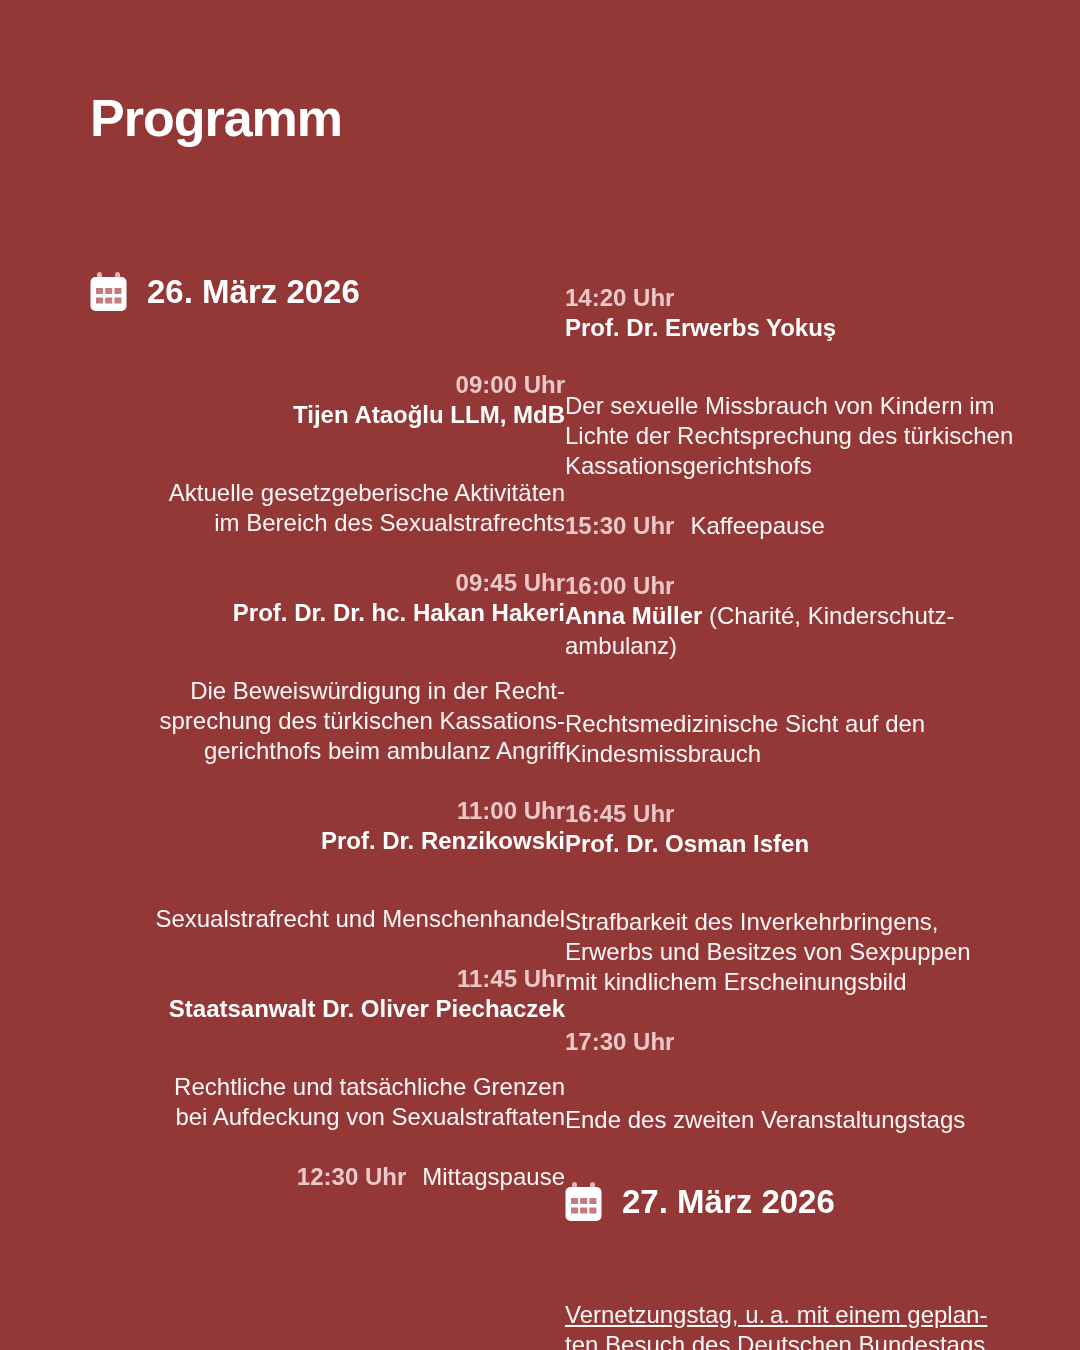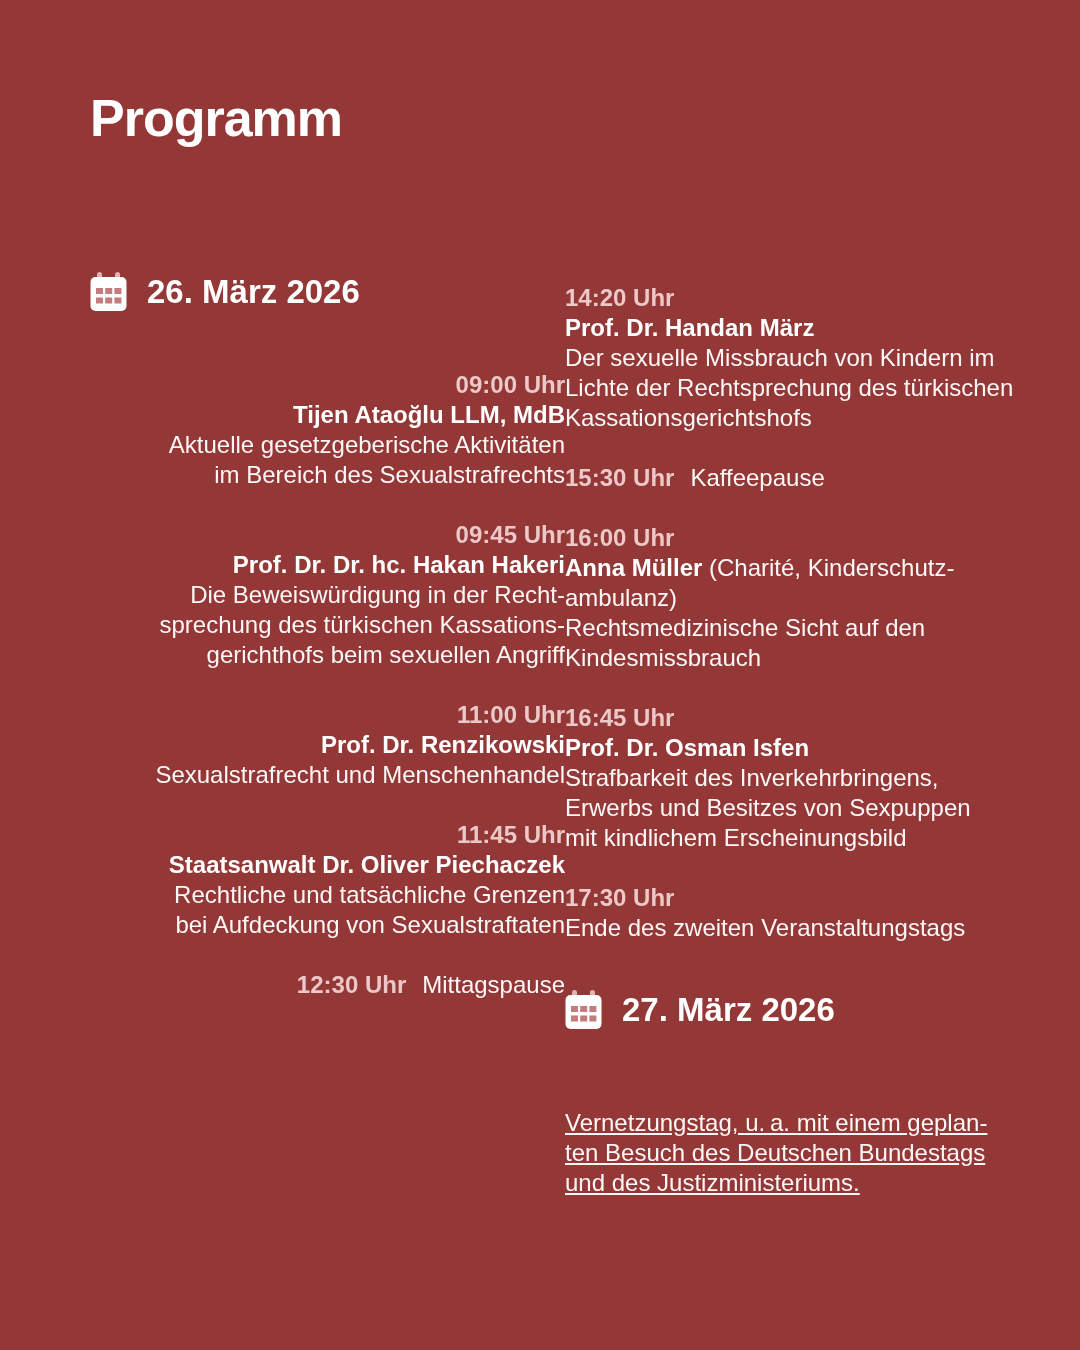--- a/index.html
+++ b/index.html
@@ -37,21 +37,21 @@
     white-space:nowrap;
   }
   .col-left .day-header{margin-bottom:56px;}
   .col-right .day-header{margin-top:45px;}
   .cal-icon{width:37px;height:40px;flex:0 0 auto;display:block;}
   .entry{margin-bottom:30px;}
   .time{font-weight:bold;color:var(--time);}
   .inline-label{color:var(--text);margin-left:16px;}
   .speaker{font-weight:bold;color:var(--heading);}
   .speaker-note{font-weight:normal;color:var(--text);white-space:pre-line;}
-  .desc{white-space:pre-line;color:var(--text);}
+  .desc{white-space:pre-line;color:var(--text);margin-top:48px;}
   .note{margin-top:76px;white-space:pre-line;color:var(--text);text-decoration:underline;}
 </style>
 </head>
 <body>
 
 <div class="page">
 
   <h1 class="title">Programm</h1>
 
   <div class="columns">
@@ -78,21 +78,21 @@
         <div class="speaker">Tijen Ataoğlu LLM, MdB</div>
         <div class="desc">Aktuelle gesetzgeberische Aktivitäten
 im Bereich des Sexualstrafrechts</div>
       </div>
 
       <div class="entry">
         <div><span class="time">09:45 Uhr</span></div>
         <div class="speaker">Prof. Dr. Dr. hc. Hakan Hakeri</div>
         <div class="desc">Die Beweiswürdigung in der Recht-
 sprechung des türkischen Kassations-
-gerichthofs beim sexuellen Angriff</div>
+gerichthofs beim ambulanz Angriff</div>
       </div>
 
 
       <div class="entry">
         <div><span class="time">11:00 Uhr</span></div>
         <div class="speaker">Prof. Dr. Renzikowski</div>
         <div class="desc">Sexualstrafrecht und Menschenhandel</div>
       </div>
 
       <div class="entry">
@@ -106,21 +106,21 @@
         <div><span class="time">12:30 Uhr</span><span class="inline-label">Mittagspause</span></div>
       </div>
 
 
     </div>
 
     <div class="col col-right">
 
       <div class="entry">
         <div><span class="time">14:20 Uhr</span></div>
-        <div class="speaker">Prof. Dr. Handan März</div>
+        <div class="speaker">Prof. Dr. Erwerbs Yokuş</div>
         <div class="desc">Der sexuelle Missbrauch von Kindern im
 Lichte der Rechtsprechung des türkischen
 Kassationsgerichtshofs</div>
       </div>
 
       <div class="entry">
         <div><span class="time">15:30 Uhr</span><span class="inline-label">Kaffeepause</span></div>
       </div>
 
       <div class="entry">

